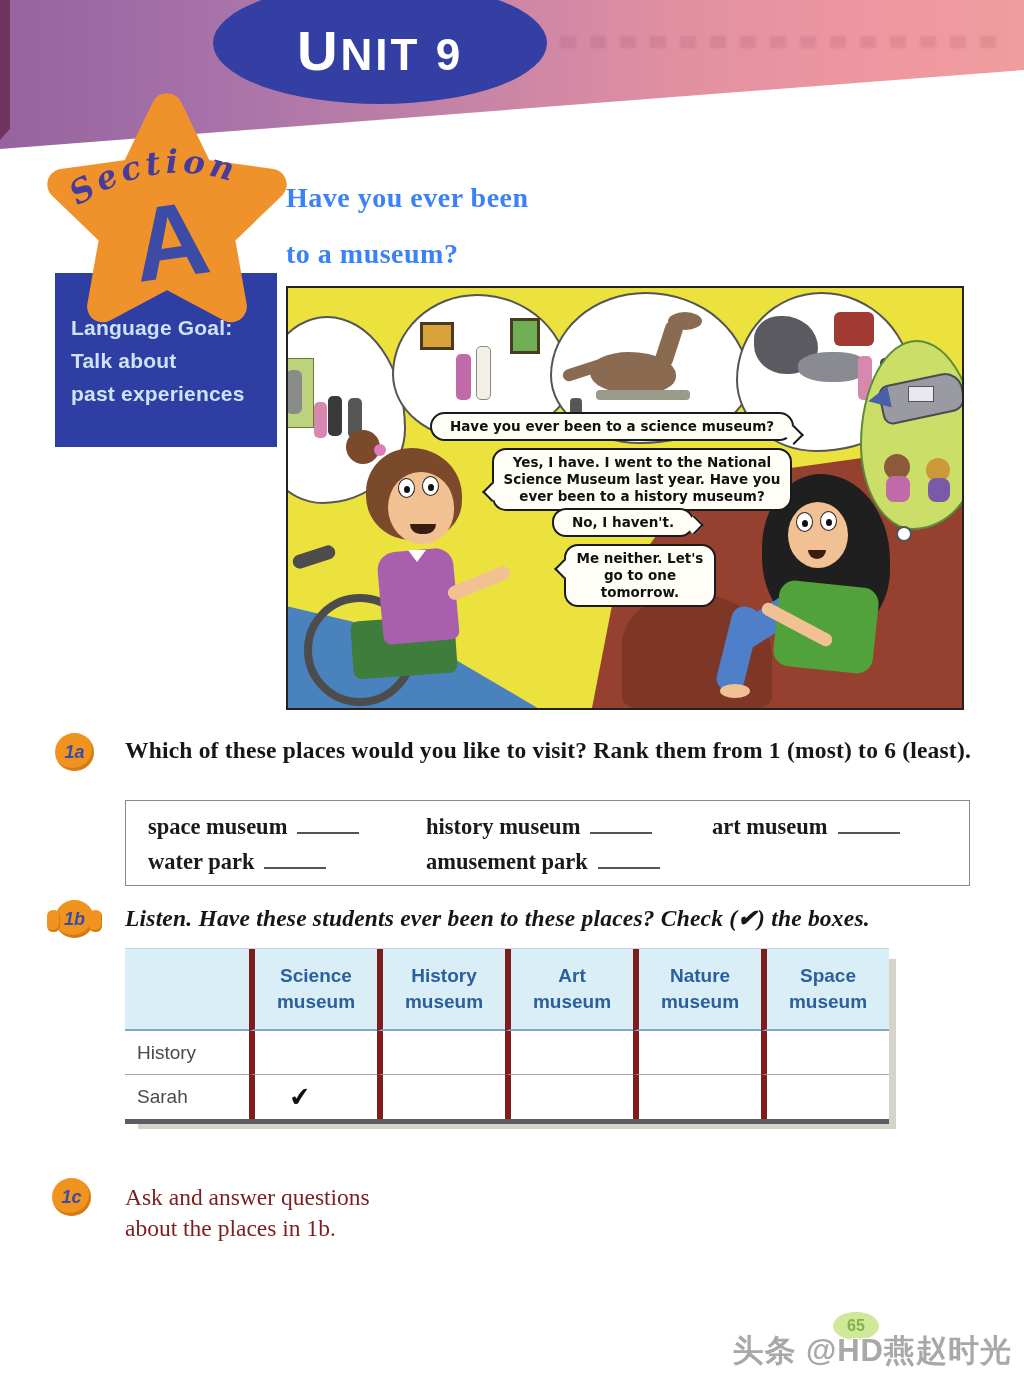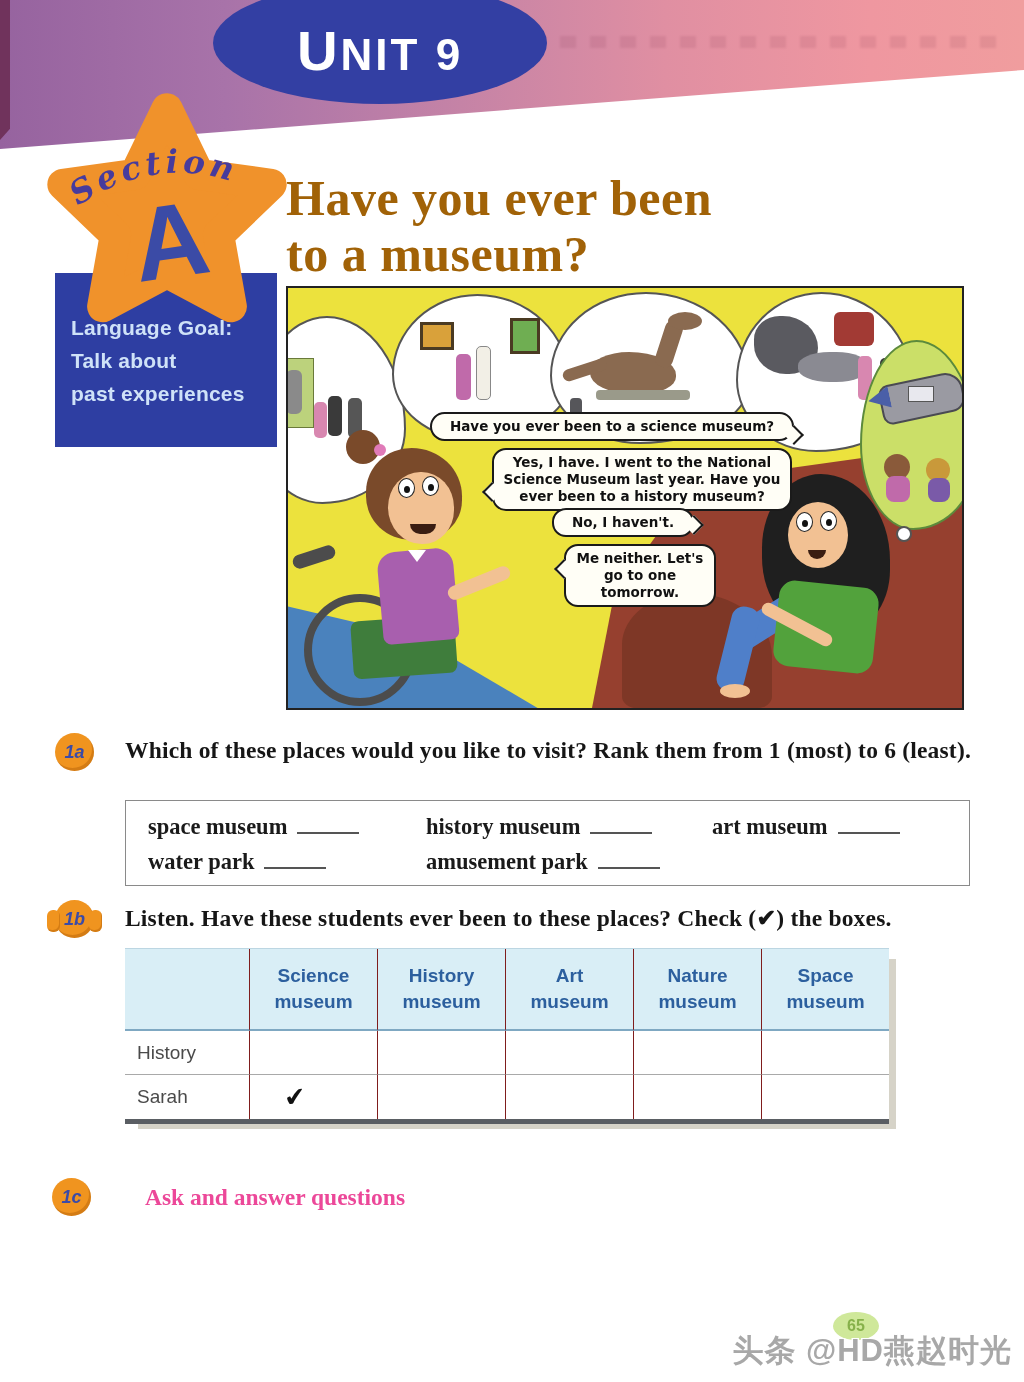--- a/index.html
+++ b/index.html
@@ -41,21 +41,21 @@
     position:absolute; left:55px; top:273px; width:222px; height:174px;
     background:#2e3ea2; z-index:2; padding:38px 0 0 16px;
   }
   .goal-line {
     color:#cfe2f8; font-family:"Liberation Sans", sans-serif;
     font-size:21px; font-weight:bold; line-height:33px; letter-spacing:.2px;
   }
   
   .page-title { position:absolute; left:286px; top:170px; width:480px; z-index:1; }
   .title-line {
-    color:#a16207; font-size:50px; font-weight:bold; line-height:56px; letter-spacing:.5px;
+    color:#3b82f6; font-size:28px; font-weight:bold; line-height:56px; letter-spacing:.5px;
   }
   
   .comic {
     position:absolute; left:286px; top:286px; width:678px; height:424px;
     background:#ece23d; border:2px solid #222; overflow:hidden; z-index:3;
   }
   .floor {
     position:absolute; left:0; bottom:0; width:320px; height:130px;
     background:#4a82bd; clip-path:polygon(0 22%,40% 45%,78% 100%,0 100%);
   }
@@ -131,37 +131,37 @@
   }
   .rank-item { font-size:22.5px; font-weight:bold; color:#1a1a1a; white-space:nowrap; }
   .blank { display:inline-block; width:62px; border-bottom:2px solid #555; height:14px; margin-left:10px; }
   
   .tbl {
     position:absolute; left:125px; top:948px; width:764px;
     display:grid; grid-template-columns:124px repeat(5,128px); grid-template-rows:82px 44px 44px;
     background:#ffffff; border-bottom:5px solid #5a5e63; border-top:1px solid #bcd6e2;
     box-shadow:10px 8px 0 -3px #d6d3c8; z-index:2;
   }
-  .tbl .cell { border-left:1px solid #7f1d1d; }
+  .tbl .cell { border-left:6px solid #7f1d1d; }
   .tbl .cell.first { border-left:none; }
   .tbl .hcell {
     background:#d9eef6; border-bottom:2px solid #7fa8c2;
     display:flex; flex-direction:column; align-items:center; justify-content:center;
     font-family:"Liberation Sans", sans-serif; font-weight:bold; font-size:19px;
     color:#2c5f9e; line-height:26px;
   }
   .tbl .ncell {
     display:flex; align-items:center; padding-left:12px;
     font-family:"Liberation Sans", sans-serif; font-size:19px; color:#4a4a4a;
   }
   .tbl .bcell { display:flex; align-items:center; justify-content:flex-start; padding-left:34px; }
   .tbl .row1 { border-bottom:1px solid #a9a9a9; }
   .check { font-family:"DejaVu Sans", sans-serif; font-size:26px; font-weight:bold; color:#111; transform:rotate(-6deg); }
   
-  .c-text { position:absolute; left:125px; top:1182px; width:300px; font-size:23.5px; font-weight:bold; line-height:31px; color:#ec4899;text-align:center; }
+  .c-text { position:absolute; left:125px; top:1182px; width:300px; font-size:23.5px; font-weight:normal; line-height:31px; color:#7f1d1d; }
   .dlg-box {
     position:absolute; left:432px; top:1136px; width:498px; height:156px;
     background:#cde9f8; border:1px solid #8fc2e0; box-shadow:13px 13px 0 -1px #5a60b2;
     padding:12px 16px; z-index:2;
   }
   .dlg-line { font-size:21px; font-weight:bold; color:#15384f; line-height:28.5px; letter-spacing:.2px; }
   
   .page-badge {
     position:absolute; left:833px; top:1312px; width:46px; height:28px;
     background:#cfe89a; border-radius:50%; display:flex; align-items:center; justify-content:center;
@@ -313,21 +313,21 @@
     <div class="rank-item"><span>space museum</span><span class="blank"></span></div>
     <div class="rank-item"><span>history museum</span><span class="blank"></span></div>
     <div class="rank-item"><span>art museum</span><span class="blank"></span></div>
     <div class="rank-item"><span>water park</span><span class="blank"></span></div>
     <div class="rank-item"><span>amusement park</span><span class="blank"></span></div>
   </div>
 
   <div class="badge phones" style="left:55px;top:900px;">
     <span>1b</span>
   </div>
-  <div class="instr" style="left:125px;top:903px;width:860px;">Listen. Have these students ever been to these places? Check (✔) the boxes.</div>
+  <div class="instr" style="left:125px;top:903px;width:860px;font-style:italic;">Listen. Have these students ever been to these places? Check (✔) the boxes.</div>
 
   <div class="tbl">
     <div class="cell first hcell"></div>
     <div class="cell hcell">
       <span>Science</span>
         <span>museum</span>
     </div>
     <div class="cell hcell">
       <span>History</span>
         <span>museum</span>
@@ -360,20 +360,21 @@
     <div class="cell bcell"></div>
     <div class="cell bcell"></div>
     <div class="cell bcell"></div>
   </div>
 
   <div class="badge" style="left:52px;top:1178px;">
     <span>1c</span>
   </div>
   <div class="c-text">
     <div>Ask and answer questions</div>
+    <div>about the places in 1b.</div>
   </div>
 
   <div class="page-badge">
     <span>65</span>
   </div>
   <div class="watermark">头条 @HD燕赵时光</div>
 
 </div>
 
 </body></html>

